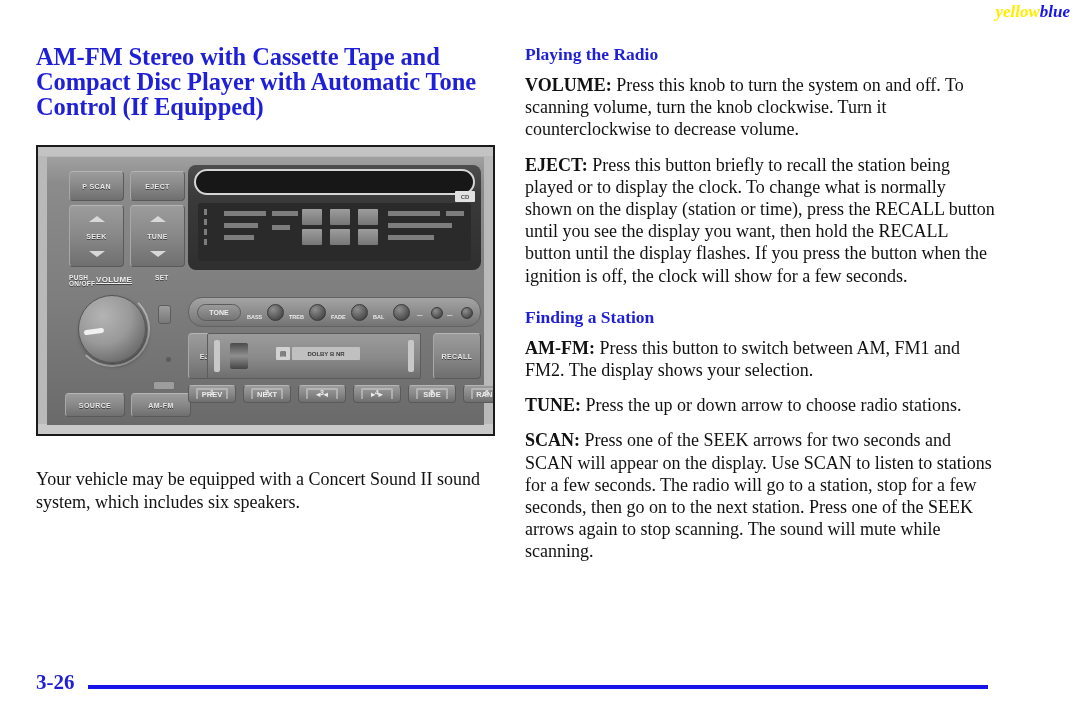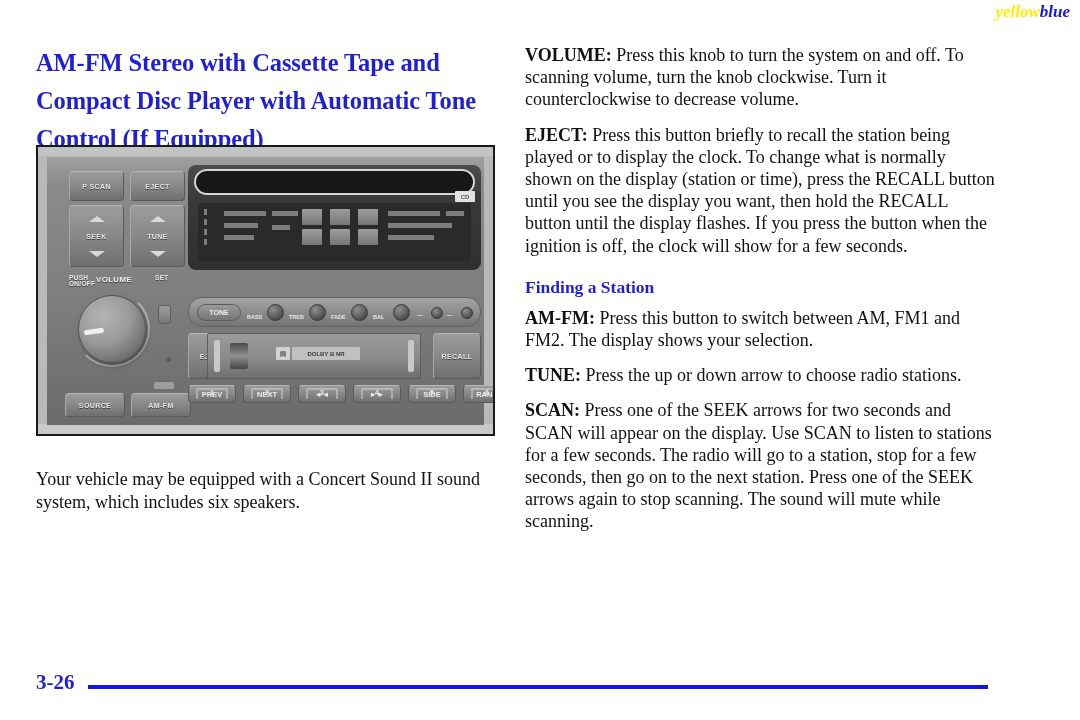--- a/index.html
+++ b/index.html
@@ -42,21 +42,21 @@
   }
   .col-right {
     position: absolute;
     left: 525px; top: 44px;
     width: 472px;
   }
 
   h1.section-title {
     color: #1f1fd8;
     font-size: 24.5px;
-    line-height: 38px;
+    line-height: 25px;
     font-weight: bold;
     margin: 0 0 0 0;
     letter-spacing: -0.1px;
   }
 
   h2.sub-title {
     color: #1f1fd8;
     font-size: 17.5px;
     line-height: 21px;
     font-weight: bold;
@@ -423,21 +423,21 @@
           <div class="vfd-big" style="left:160px;top:26px;width:20px;height:16px;"></div>
           <div class="vfd-seg" style="left:190px;top:8px;width:52px;height:5px;"></div>
           <div class="vfd-seg" style="left:190px;top:20px;width:64px;height:5px;"></div>
           <div class="vfd-seg" style="left:190px;top:32px;width:46px;height:5px;"></div>
           <div class="vfd-seg" style="left:248px;top:8px;width:18px;height:5px;"></div>
         </div>
         <div class="badge">CD</div>
       </div>
 
       <div class="lbl" style="left:22px;top:118px;line-height:6px;">PUSH<br>ON/OFF</div>
-      <div class="lbl" style="left:49px;top:118px;font-size:8px;">VOLUME</div>
+      <div class="lbl" style="left:49px;top:118px;font-size:8px;text-decoration:underline;">VOLUME</div>
       <div class="lbl" style="left:108px;top:118px;line-height:6px;">SET</div>
       <div class="knob-ring"></div>
       <div class="knob-outer">
         <div class="knob-indicator"></div>
       </div>
       <div class="set-tab"></div>
       <div class="dot-small"></div>
       <div class="mini-chip"></div>
 
       <div class="btn" style="left:18px;top:236px;width:60px;height:24px;">
@@ -512,20 +512,21 @@
 
     </div>
   </div>
 
   <div style="position:absolute;left:36px;top:468px;width:462px;">
     <p class="caption">Your vehicle may be equipped with a Concert Sound II sound system, which includes six speakers.</p>
   </div>
 
   <div class="col-right">
 
+    <h2 class="sub-title">Playing the Radio</h2>
 
     <p class="body">
       <b>VOLUME:</b><span> Press this knob to turn the system on and off. To scanning volume, turn the knob clockwise. Turn it counterclockwise to decrease volume.</span>
     </p>
 
     <p class="body">
       <b>EJECT:</b><span> Press this button briefly to recall the station being played or to display the clock. To change what is normally shown on the display (station or time), press the RECALL button until you see the display you want, then hold the RECALL button until the display flashes. If you press the button when the ignition is off, the clock will show for a few seconds.</span>
     </p>
 
     <h2 class="sub-title spaced">Finding a Station</h2>

